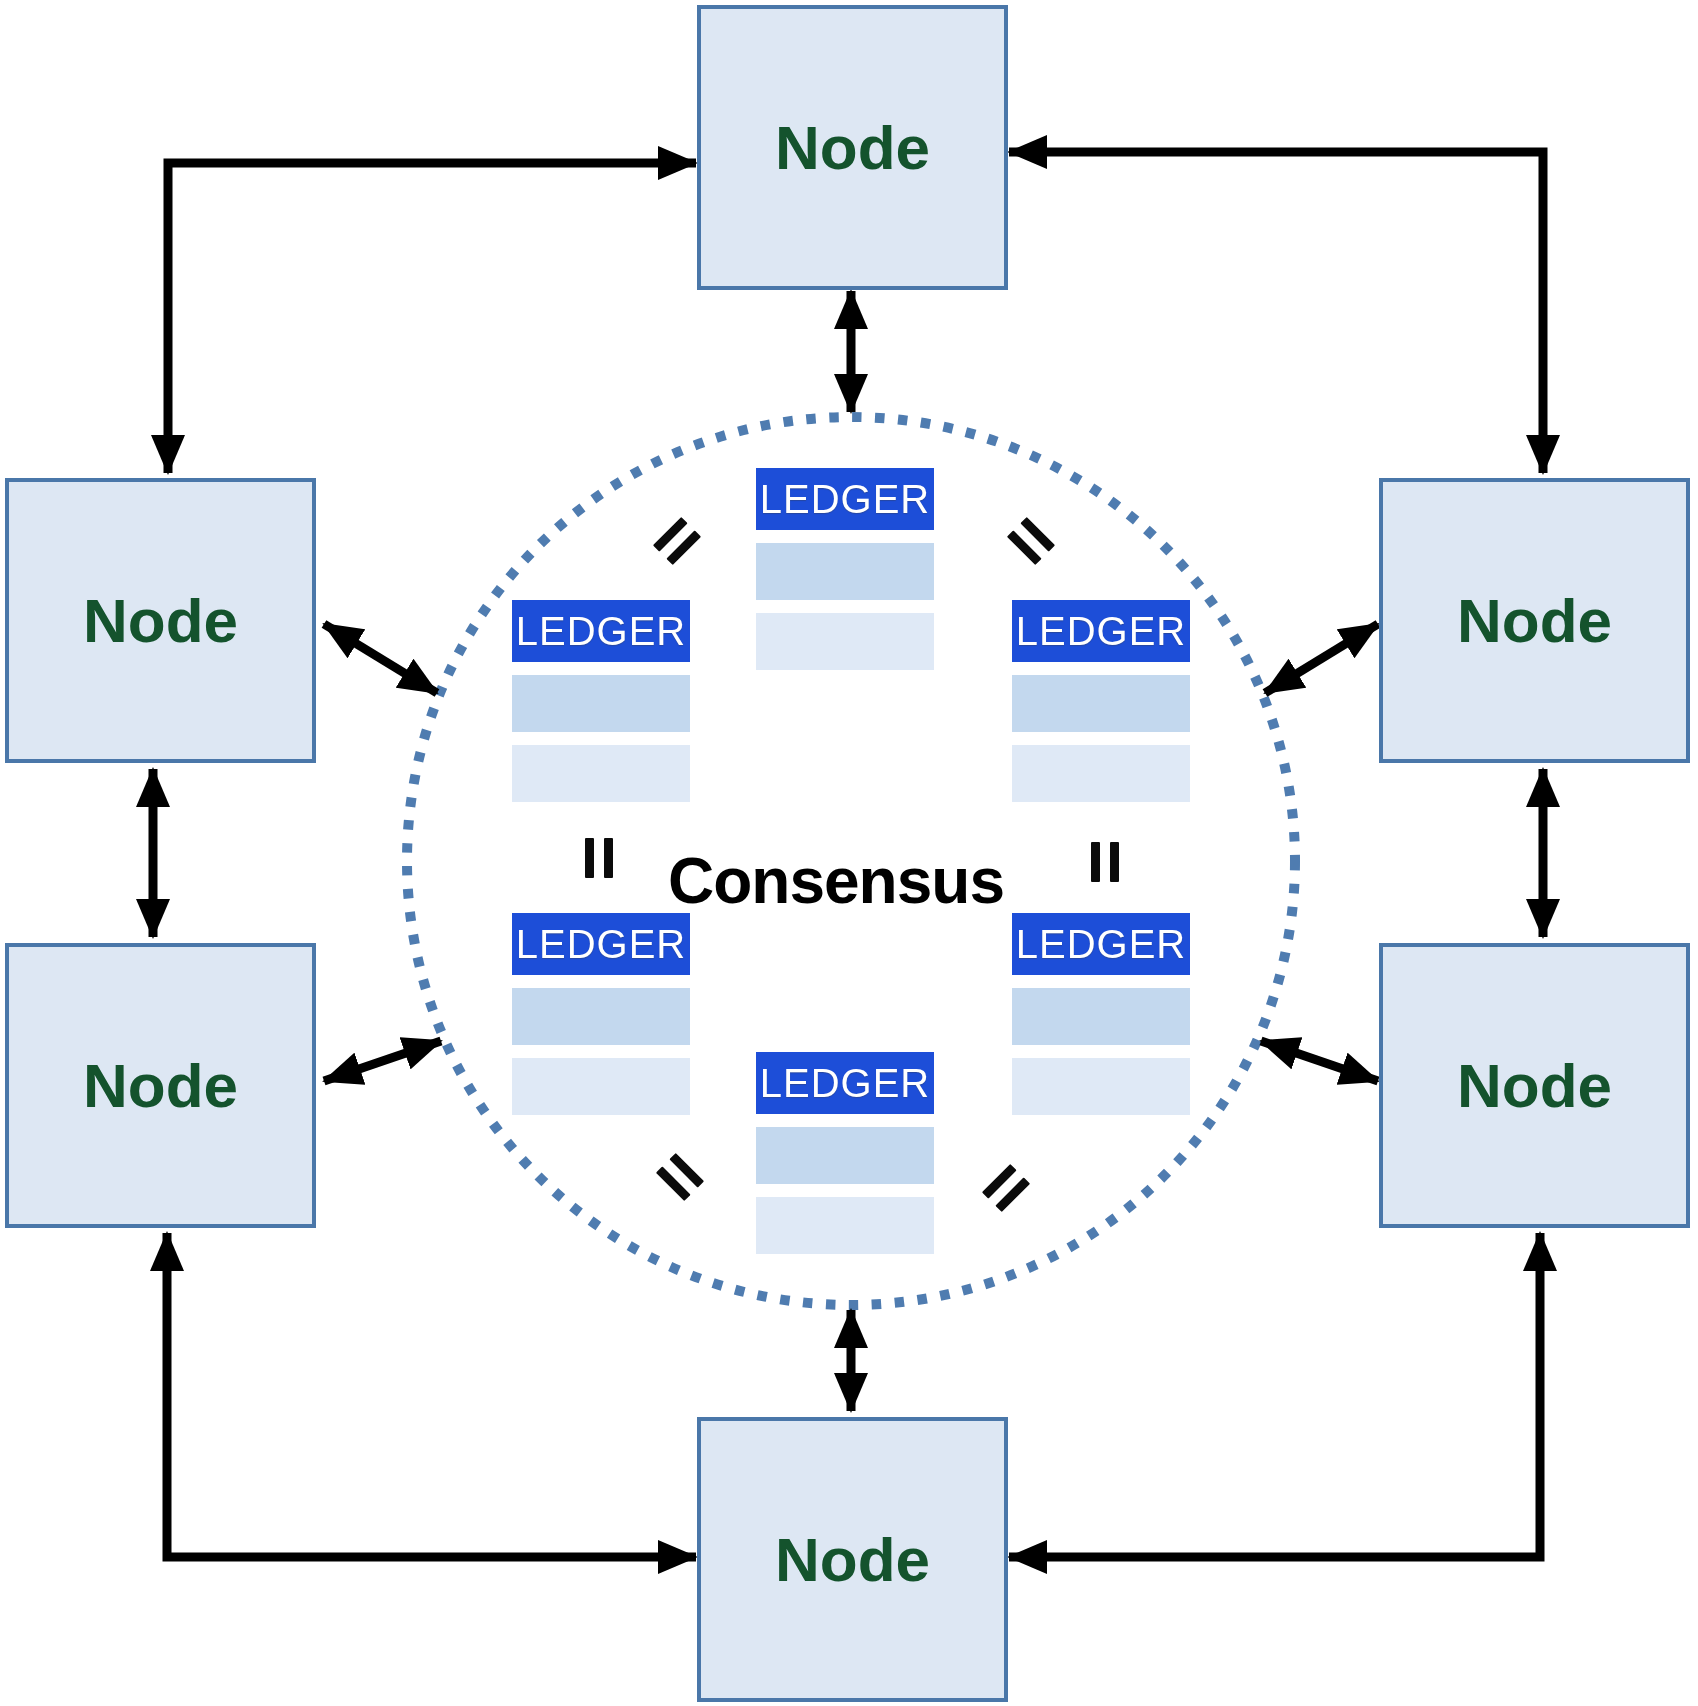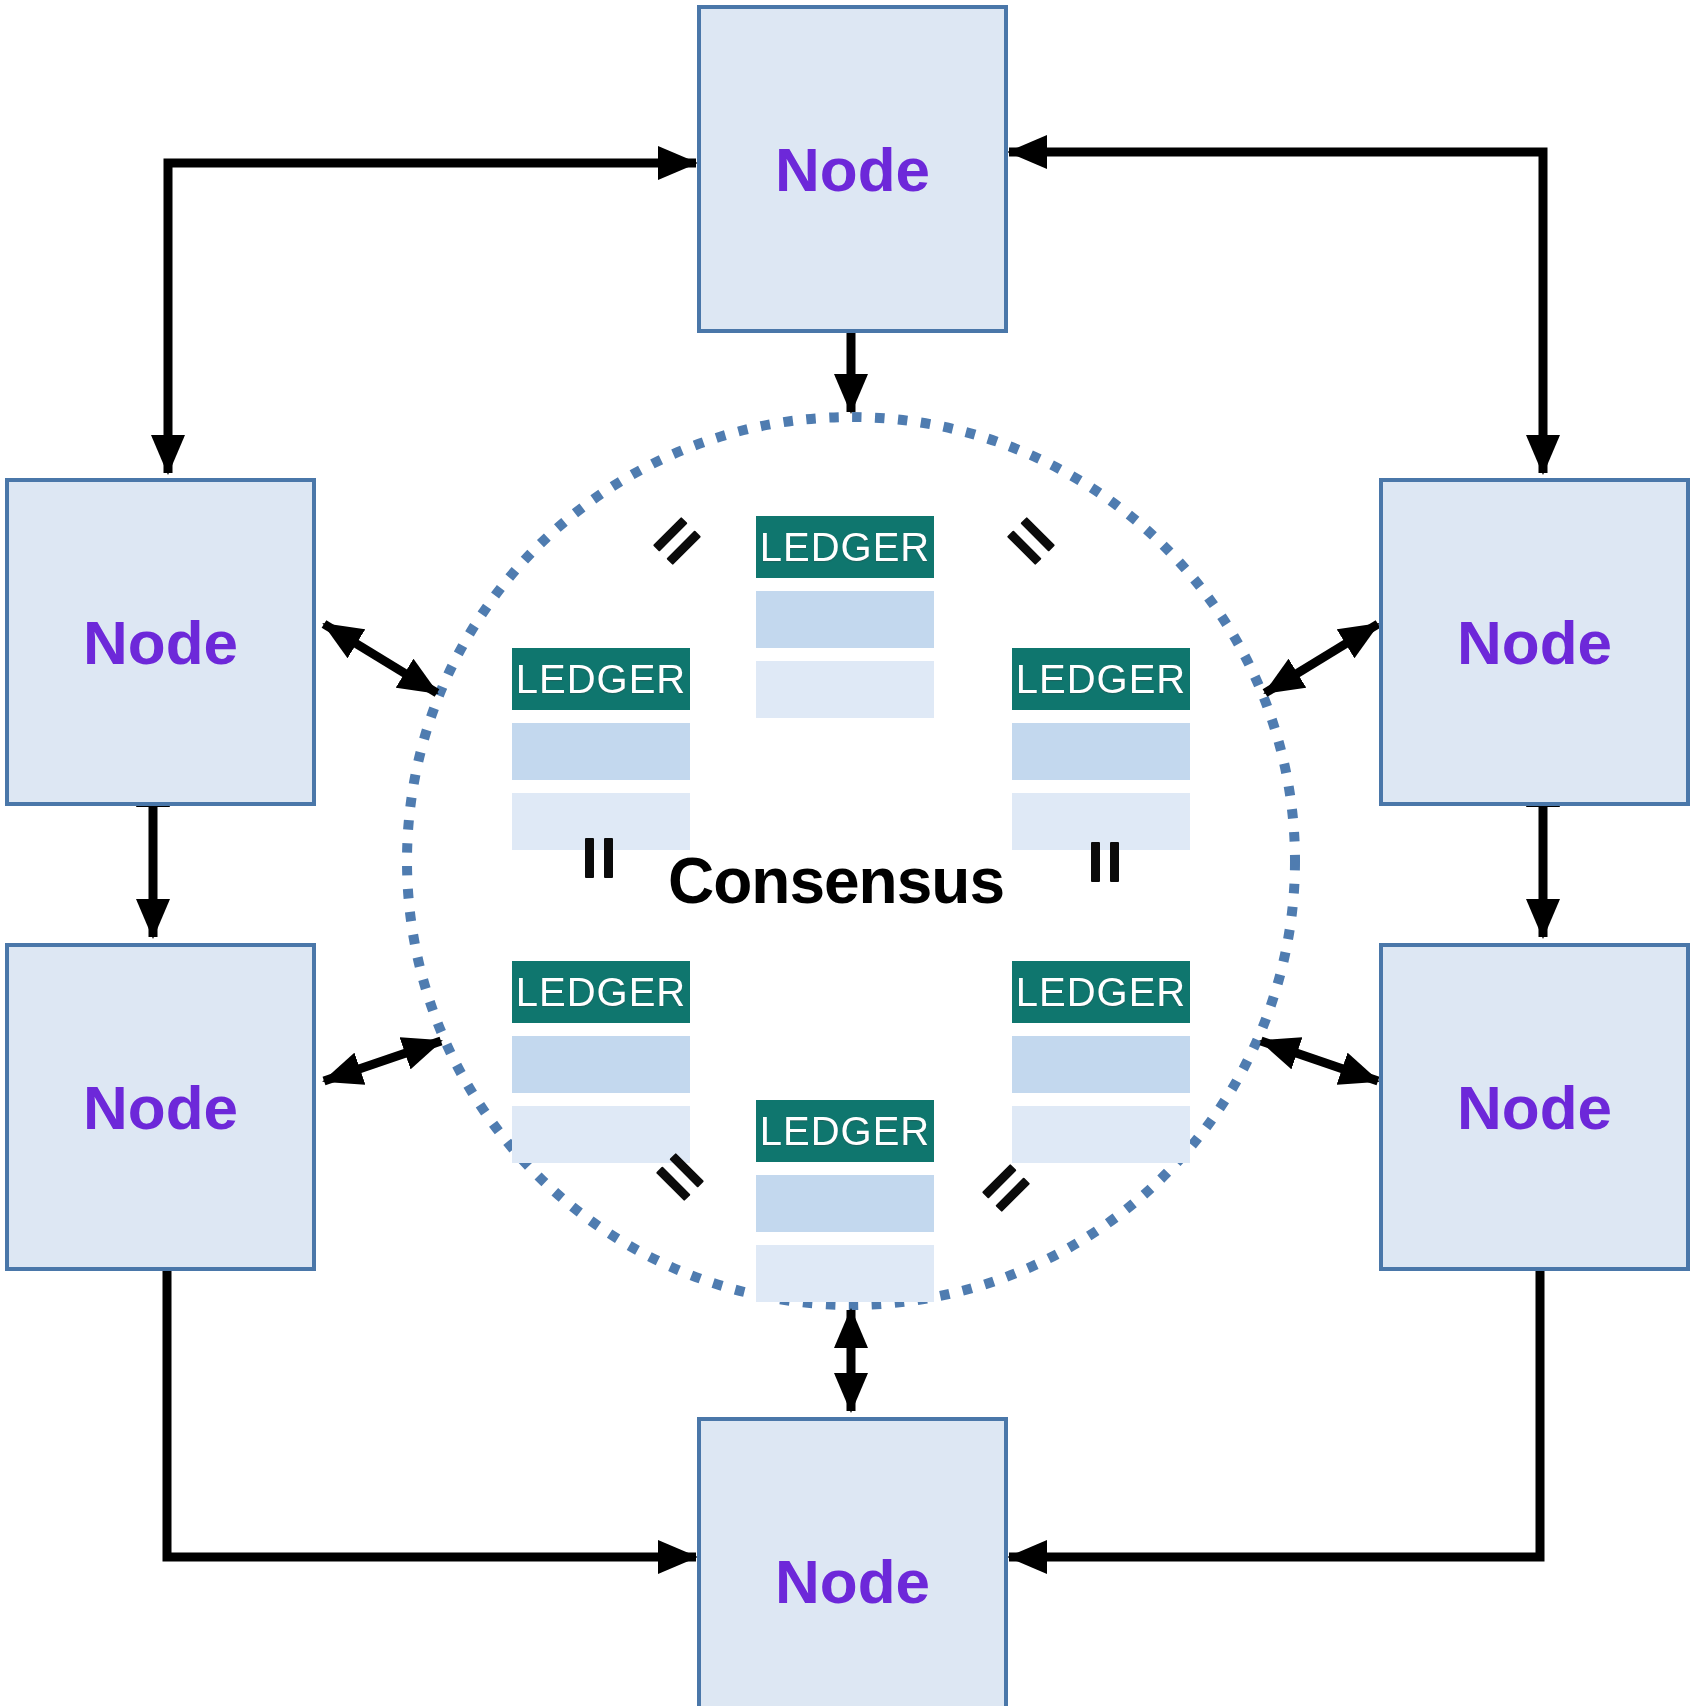--- a/index.html
+++ b/index.html
@@ -6,36 +6,35 @@
   #stage{
     position:relative;
     width:1698px;height:1706px;
     background:#ffffff;
     font-family:"Liberation Sans", sans-serif;
     overflow:hidden;
   }
   #wires{position:absolute;left:0;top:0;width:1698px;height:1706px;}
   .node{
     position:absolute;
-    width:311px;height:328px;
+    width:311px;height:285px;
     background:#dde7f3;
     border:4px solid #4a77a9;
     box-sizing:border-box;
     display:flex;align-items:center;justify-content:center;
-    font-weight:bold;font-size:62px;color:#6d28d9;
+    font-weight:bold;font-size:62px;color:#14532d;
     letter-spacing:0px;
   }
   .ledger{position:absolute;width:178px;}
   .ledger .hdr{
     width:178px;height:62px;
-    background:#0f766e;color:#ffffff;
+    background:#1d4ed8;color:#ffffff;
     display:flex;align-items:center;justify-content:center;
     font-size:40px;letter-spacing:1px;
     text-shadow:0 1px 1px rgba(60,60,60,.35);
-    margin-top:48px;
   }
   .ledger .row{width:178px;height:57px;margin-top:13px;}
   .ledger .row.med{background:#c3d8ee;}
   .ledger .row.lt{background:#dfe9f6;}
   .eq{
     position:absolute;width:40px;height:28px;
     display:flex;flex-direction:column;justify-content:space-between;
   }
   .eq .bar{width:40px;height:9px;background:#0b0b0b;border-radius:1px;}
   .eq.r-45{transform:rotate(-45deg);}

